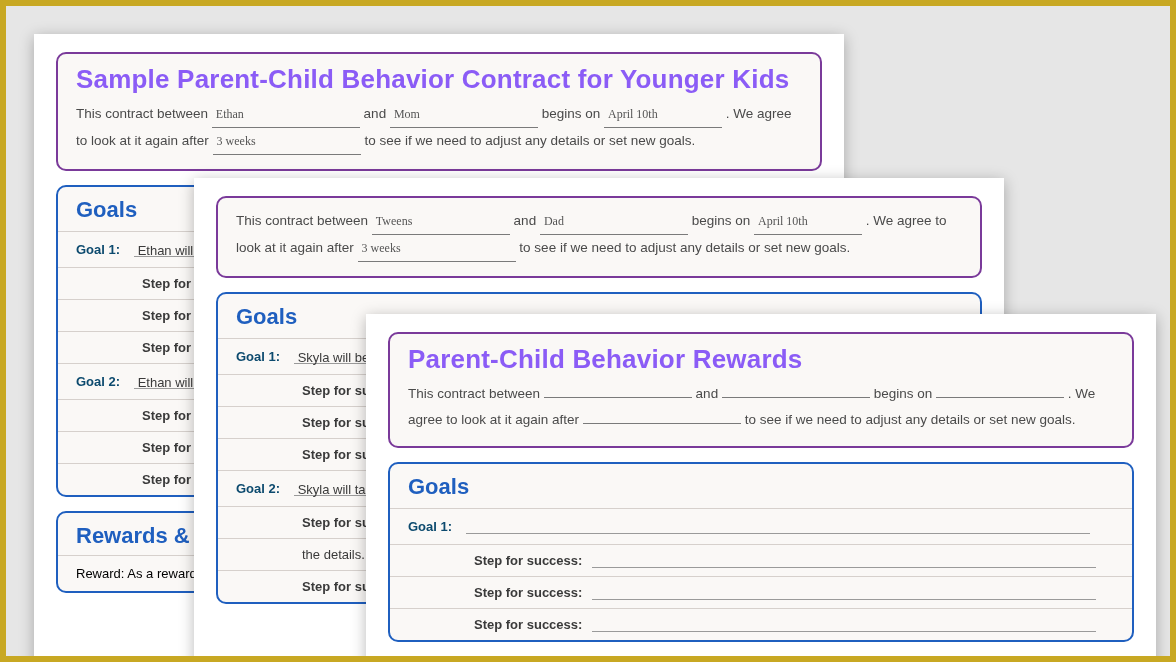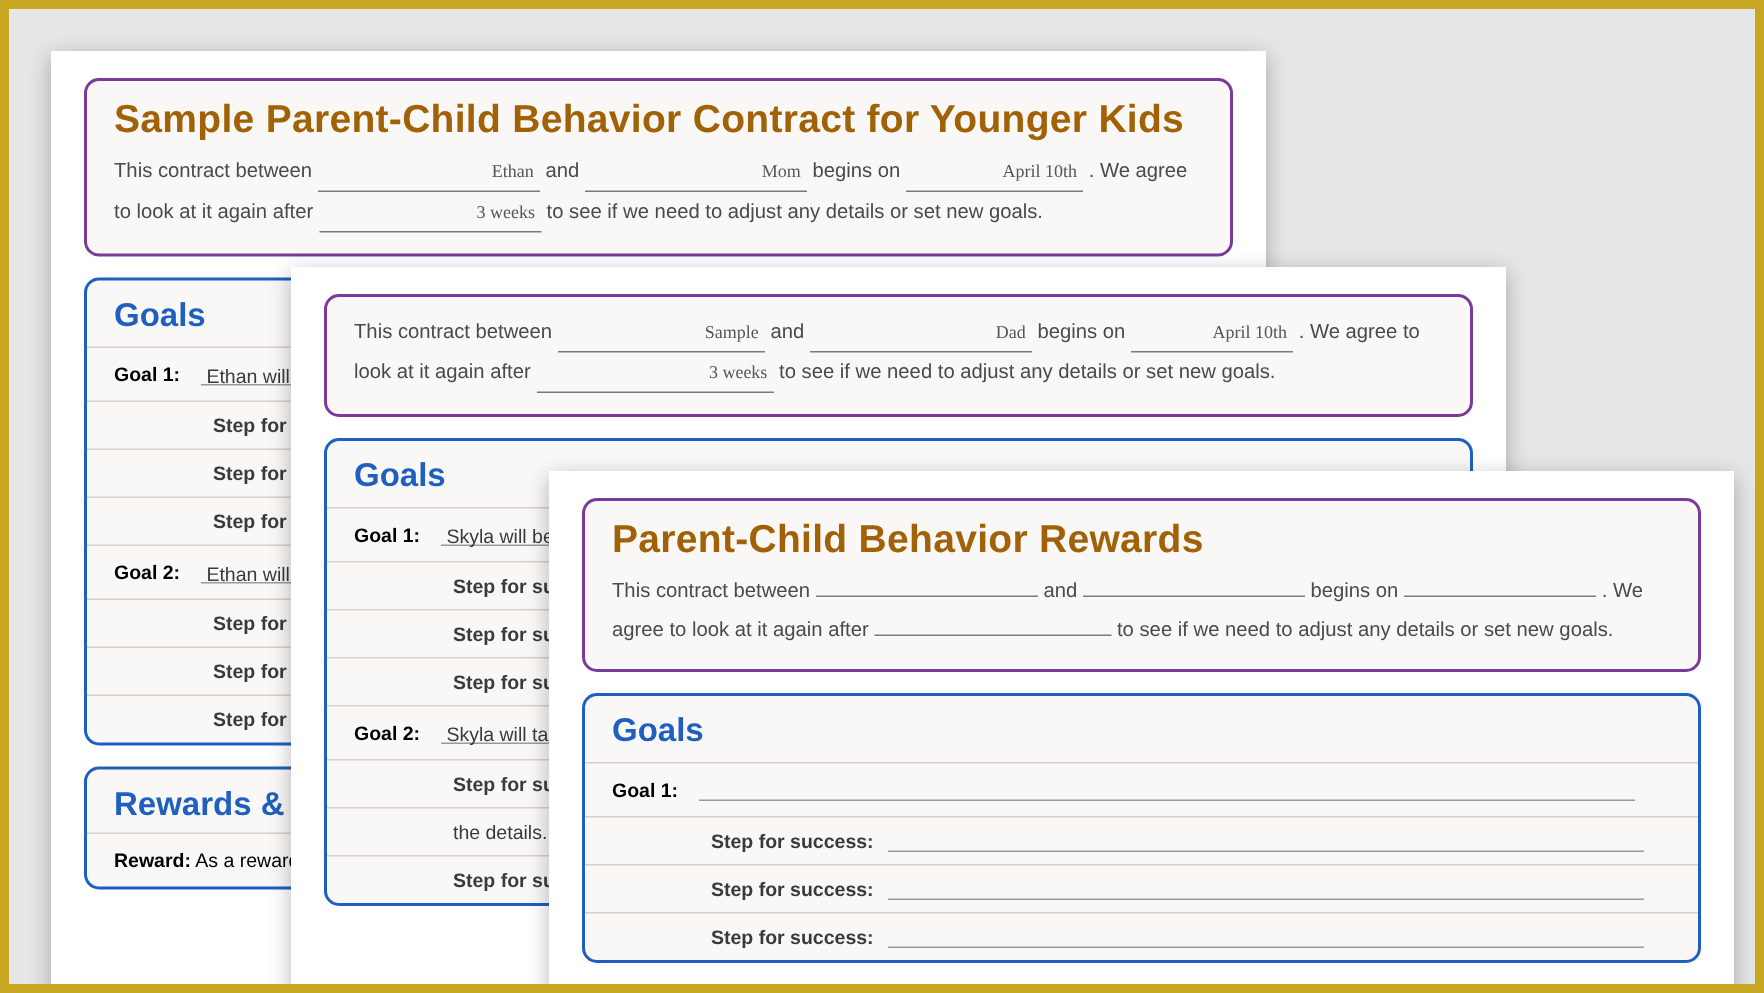--- a/index.html
+++ b/index.html
@@ -20,34 +20,34 @@
   .header-box{
     border:2px solid #7a3a9a;
     border-radius:10px;
     margin:18px 22px 14px 22px;
     padding:10px 18px 14px 18px;
     background:#faf8f6;
   }
   .title{
     font-size:26px;
     font-weight:600;
-    color:#a16207;
+    color:#8b5cf6;
     margin:0 0 6px 0;
     letter-spacing:.2px;
   }
   .intro{
     font-size:13.5px;
     color:#4a4a4a;
     line-height:1.9;
   }
   .blank{
     display:inline-block;
     border-bottom:1px solid #7a7a7a;
     min-width:120px;
-    text-align:right;
+    text-align:left;
     font-size:12px;
     color:#555;
     padding:0 4px 1px 4px;
     font-family:Georgia,serif;
     vertical-align:baseline;
   }
   .goals-box{
     border:2px solid #1f5fbf;
     border-radius:10px;
     margin:0 22px 14px 22px;
@@ -61,21 +61,21 @@
     padding:10px 18px 8px 18px;
   }
   .goal-row{
     border-top:1px solid #d6d0cc;
     padding:10px 18px;
     font-size:13px;
     color:#3a3a3a;
   }
   .goal-label{
     font-weight:700;
-    color:#000000;
+    color:#0c4a6e;
     display:inline-block;
     width:54px;
   }
   .goal-line{
     display:inline-block;
     border-bottom:1px solid #9a9a9a;
     min-width:300px;
     height:13px;
     vertical-align:bottom;
     font-size:13px;
@@ -113,21 +113,21 @@
     font-size:22px;
     font-weight:600;
     color:#1f5fbf;
     padding:10px 18px 6px 18px;
   }
   .reward-row{
     border-top:1px solid #d6d0cc;
     padding:10px 18px;
     font-size:13px;
   }
-  .reward-label{font-weight:700;}
+  .reward-label{font-weight:400;}
 </style>
 </head>
 <body>
 
 <div class="sheet" style="left:28px;top:28px;width:810px;height:700px;">
   <div class="header-box">
     <div class="title">Sample Parent-Child Behavior Contract for Younger Kids</div>
     <div class="intro">
       <span>This contract between</span>
       <span class="blank" style="min-width:140px">Ethan</span>
@@ -165,21 +165,21 @@
       <span class="reward-label">Reward:</span>
       <span>As a reward</span>
     </div>
   </div>
 </div>
 
 <div class="sheet" style="left:188px;top:172px;width:810px;height:700px;">
   <div class="header-box">
     <div class="intro">
       <span>This contract between</span>
-      <span class="blank" style="min-width:130px">Sample</span>
+      <span class="blank" style="min-width:130px">Tweens</span>
       <span>and</span>
       <span class="blank" style="min-width:140px">Dad</span>
       <span>begins on</span>
       <span class="blank" style="min-width:100px">April 10th</span>
       <span>. We agree to look at it again after</span>
       <span class="blank" style="min-width:150px">3 weeks</span>
       <span>to see if we need to adjust any details or set new goals.</span>
     </div>
   </div>
 

